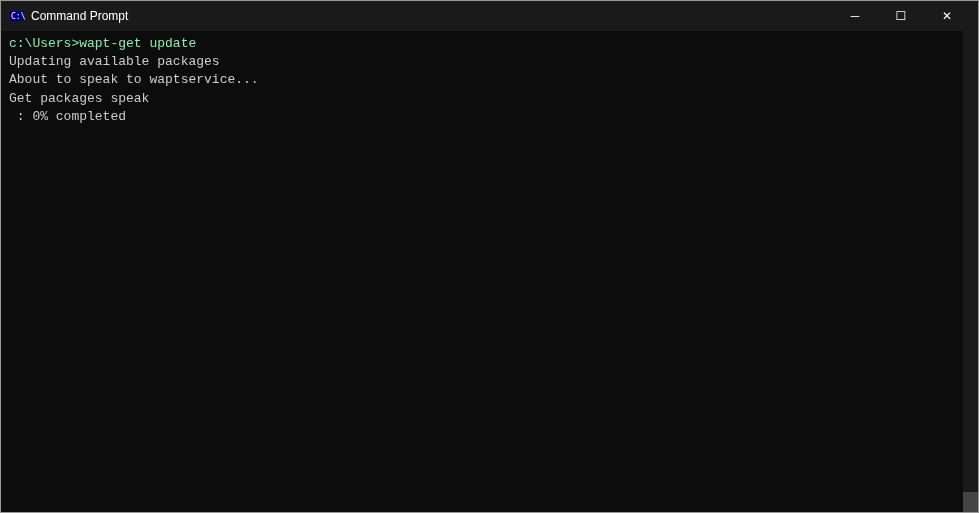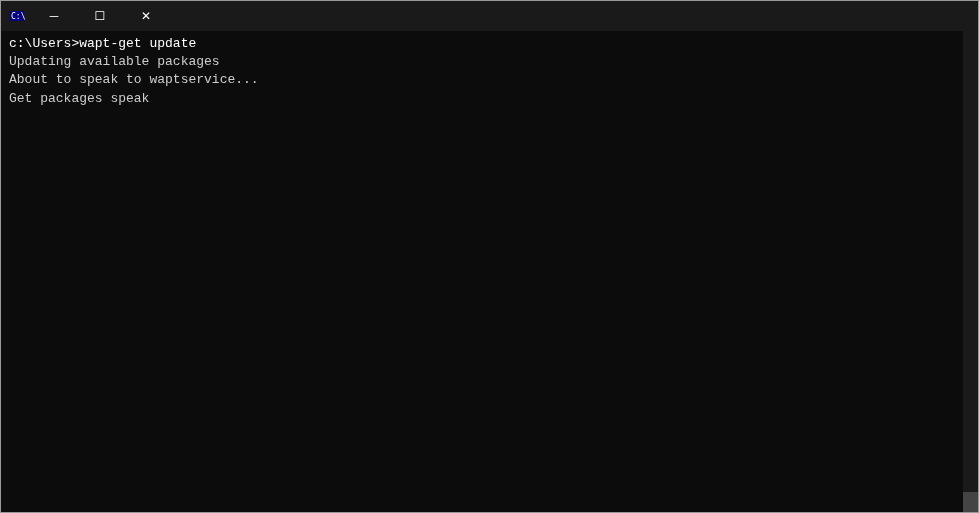--- a/index.html
+++ b/index.html
@@ -91,21 +91,21 @@
       line-height: 1.4;
       color: #cccccc;
     }
 
     .terminal-line {
       white-space: pre;
       display: block;
     }
 
     .terminal-line.cyan {
-      color: #ffffff;
+      color: #86efac;
     }
 
     .terminal-line.white {
       color: #cccccc;
     }
 
     .cursor {
       display: inline-block;
       width: 8px;
       height: 13px;
@@ -142,30 +142,32 @@
 
 <div class="window">
   <div class="title-bar">
     <div class="title-bar-icon">
       <svg viewBox="0 0 16 16" xmlns="http://www.w3.org/2000/svg">
         <rect width="16" height="16" fill="#1a1a1a"></rect>
         <rect x="1" y="3" width="14" height="10" fill="#000080"></rect>
         <text x="2" y="11" font-size="8" fill="white" font-family="monospace">C:\</text>
       </svg>
     </div>
+    <span class="title-bar-text">Command Prompt</span>
     <div class="title-bar-controls">
       <button class="title-bar-btn">─</button>
       <button class="title-bar-btn">☐</button>
       <button class="title-bar-btn close">✕</button>
     </div>
   </div>
   <div class="terminal-body">
     <div class="terminal-output">
       <span class="terminal-line cyan">c:\Users&gt;wapt-get update</span>
       <span class="terminal-line white">Updating available packages</span>
       <span class="terminal-line white">About to speak to waptservice...</span>
       <span class="terminal-line white">Get packages speak</span>
+      <span class="terminal-line white"> : 0% completed</span>
     </div>
     <div class="scrollbar-area">
       <div class="scrollbar-thumb"></div>
     </div>
   </div>
 </div>
 
 </body></html>

